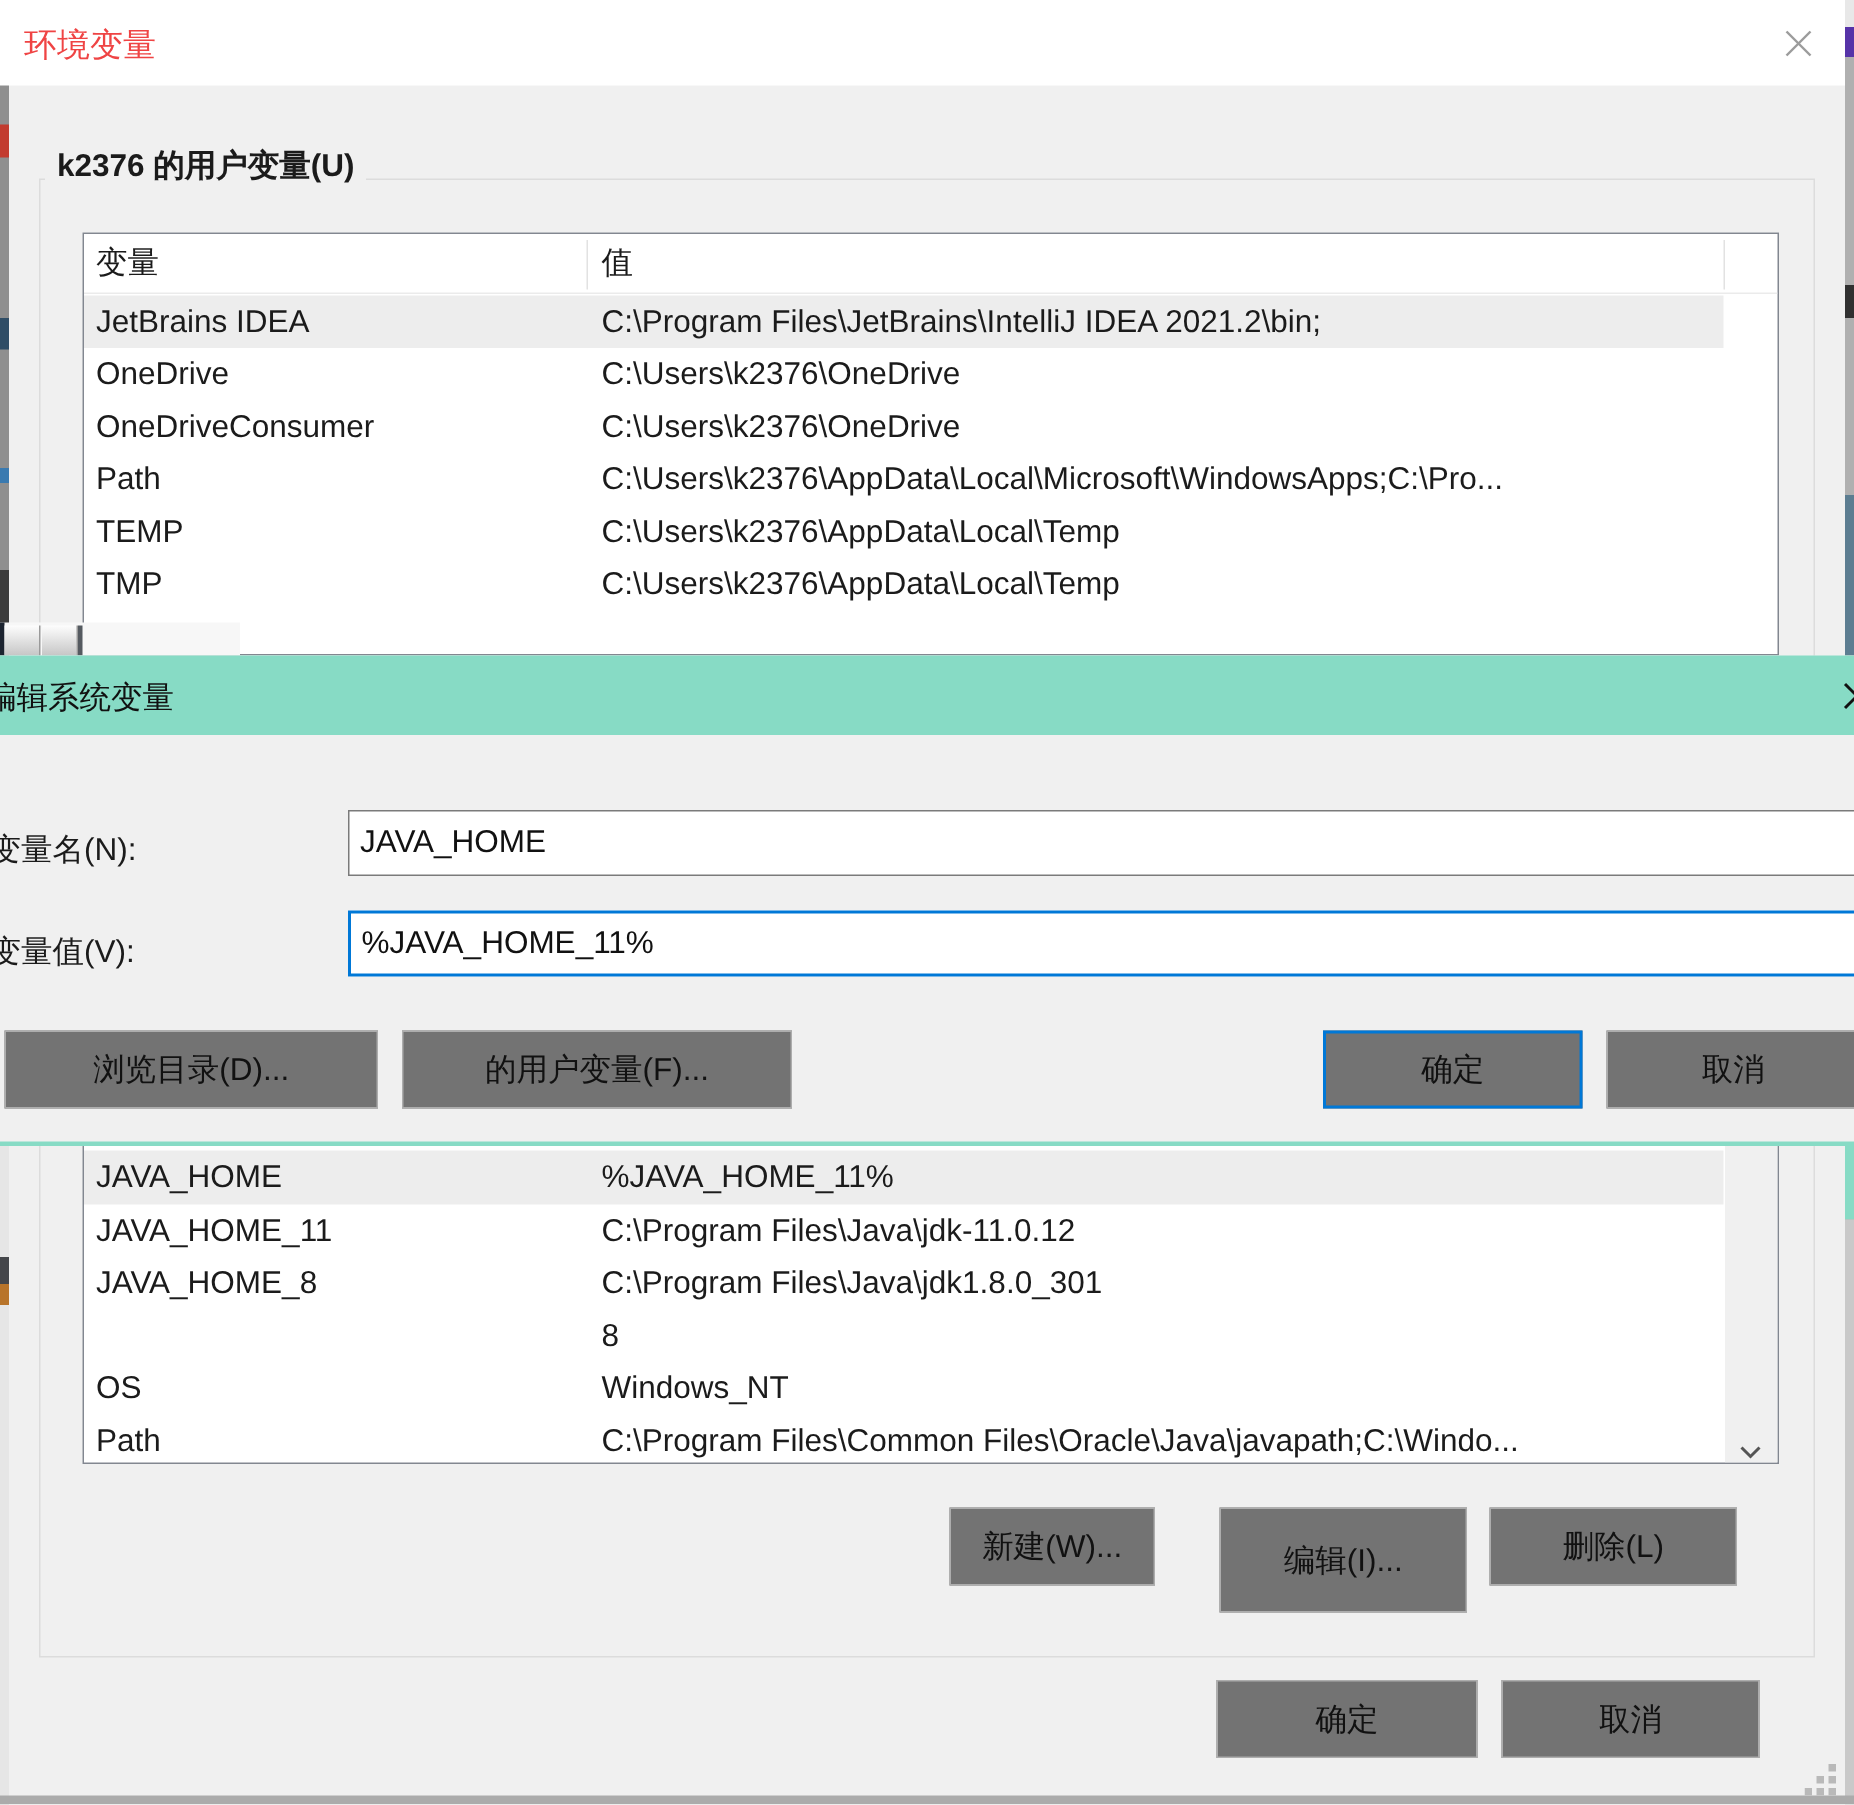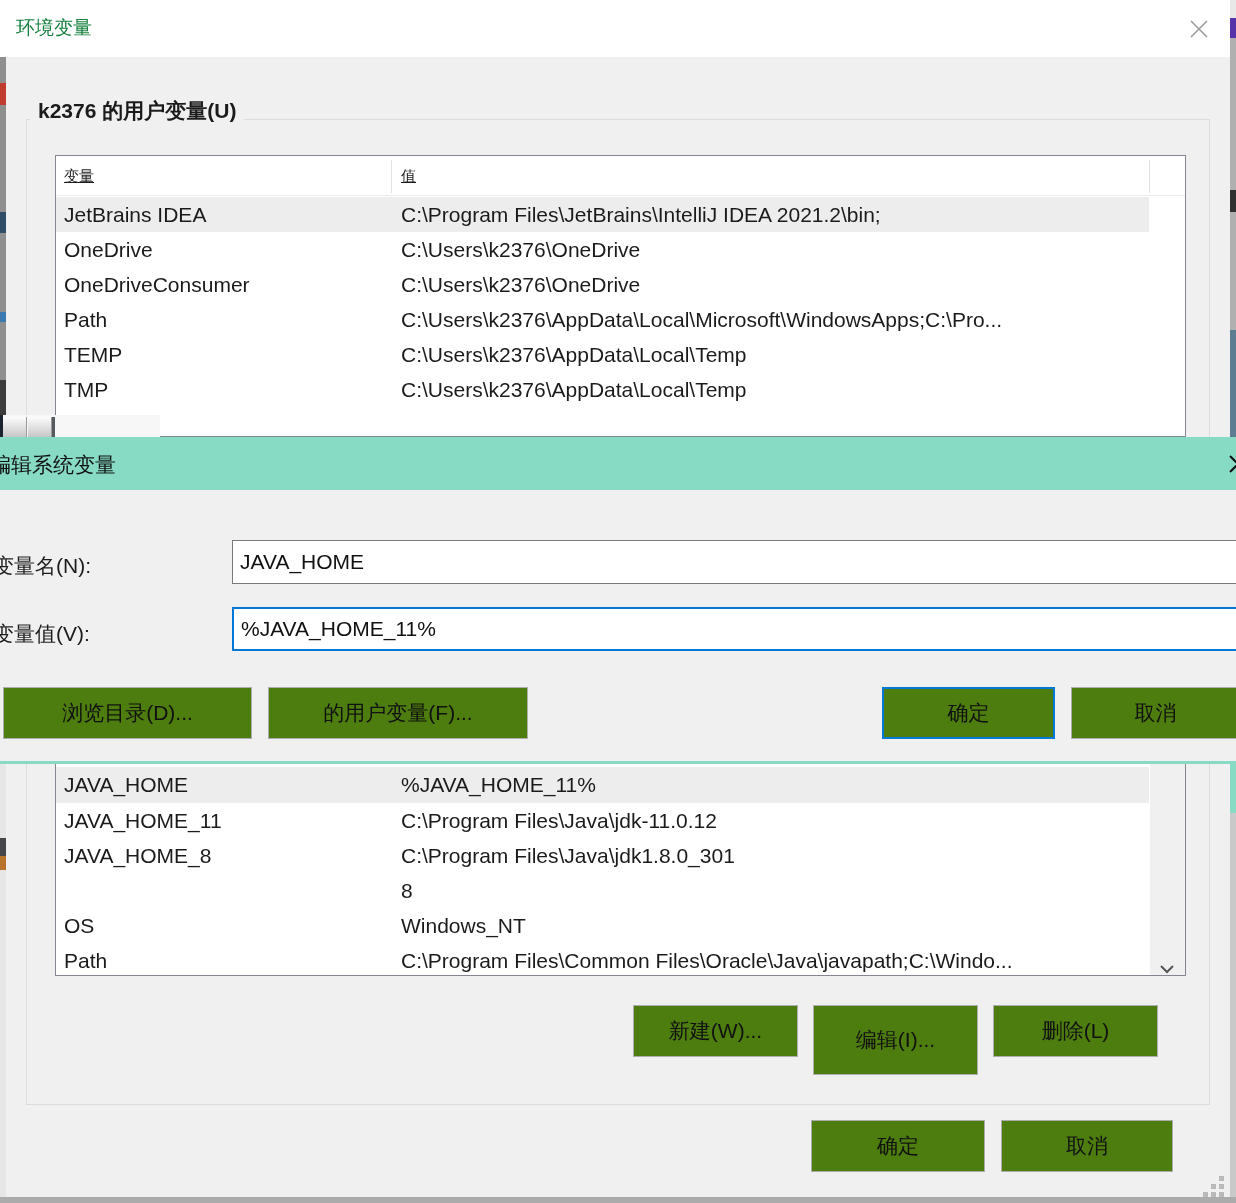--- a/index.html
+++ b/index.html
@@ -9,51 +9,51 @@
 
   
   .frag { position:absolute; }
   #bg-left  { position:absolute; left:0; top:0; width:6px; height:1203px; background:#8f8f8f; z-index:1; }
   #bg-right { position:absolute; left:1230px; top:0; width:6px; height:1203px; background:#b0b0b0; z-index:1; }
   #bg-bottom{ position:absolute; left:0; top:1197px; width:1236px; height:6px; background:#ababab; z-index:60; }
 
   
   #main-window { position:absolute; left:6px; top:0; width:1224px; height:1197px; background:#f0f0f0; z-index:10; }
   #main-titlebar { position:absolute; left:0; top:0; width:100%; height:57px; background:#ffffff; }
-  #main-title { position:absolute; left:10px; top:15px; font-size:19px; color:#15803d; }
+  #main-title { position:absolute; left:10px; top:15px; font-size:22px; color:#ef4444; }
   #main-close { position:absolute; left:1180px; top:16px; width:26px; height:26px; color:#9b9b9b; cursor:pointer; }
 
   .groupbox { position:absolute; border:1px solid #dcdcdc; background:transparent; }
   #user-groupbox { left:20px; top:119px; width:1184px; height:351px; }
   #user-group-label { position:absolute; left:24px; top:97px; font-size:21px; background:#f0f0f0; padding:0 8px; line-height:28px;font-weight:bold; }
   #sys-groupbox { left:20px; top:500px; width:1184px; height:605px; }
 
   .listbox { position:absolute; background:#ffffff; border:1px solid #828790; overflow:hidden; }
   #user-table { left:49px; top:155px; width:1131px; height:282px; }
   #sys-table  { left:49px; top:700px; width:1131px; height:276px; }
 
   .tbl-header { position:absolute; left:0; top:0; width:100%; height:40px; border-bottom:1px solid #ebebeb; }
-  .hdr-cell { position:absolute; top:0; height:40px; line-height:40px; font-size:15px;text-decoration:underline; }
+  .hdr-cell { position:absolute; top:0; height:40px; line-height:40px; font-size:21px; }
   .hdr-div { position:absolute; top:4px; width:1px; height:33px; background:#e2e2e2; }
 
   .trow { position:absolute; left:0; height:35px; width:1093px; }
   .trow.sel { background:#ededed; }
   .tcell { position:absolute; top:0; height:35px; line-height:35px; font-size:21px; white-space:nowrap; }
   .cname { left:8px; }
   .cval  { left:345px; }
 
   
   #sys-scrollbar { position:absolute; top:0; right:0; width:35px; height:100%; background:#f0f0f0; }
   #sys-scroll-thumb { position:absolute; left:0; right:0; top:2px; height:26px; background:linear-gradient(180deg,#a0a0a0,#d8d8d8); }
   #sys-scroll-down { position:absolute; left:10px; bottom:5px; width:14px; height:10px; cursor:pointer; }
 
-  .btn { position:absolute; background:#4d7c0f; border:1px solid #adadad; font-size:21px; display:flex; align-items:center; justify-content:center; color:#111; cursor:pointer; font-family:inherit; }
+  .btn { position:absolute; background:#737373; border:1px solid #adadad; font-size:21px; display:flex; align-items:center; justify-content:center; color:#111; cursor:pointer; font-family:inherit; }
   .btn.default { border:2px solid #0078d7; }
 
-  #btn-new    { left:627px; top:1005px; width:165px; height:52px; }
+  #btn-new    { left:627px; top:1005px; width:137px; height:52px; }
   #btn-edit   { left:807px; top:1005px; width:165px; height:70px; }
   #btn-delete { left:987px; top:1005px; width:165px; height:52px; }
   #btn-ok     { left:805px; top:1120px; width:174px; height:52px; }
   #btn-cancel { left:995px; top:1120px; width:172px; height:52px; }
 
   #resize-grip { position:absolute; left:1197px; top:1176px; width:21px; height:21px; cursor:nwse-resize; }
 
   
   #above-dialog-strip { position:absolute; left:0; top:415px; width:160px; height:22px; z-index:40; background:#f7f7f7; }
   .mini-sq { position:absolute; top:2px; width:24px; height:20px; background:linear-gradient(180deg,#fdfdfd,#c6c6c6); border-right:1px solid #9a9a9a; }

